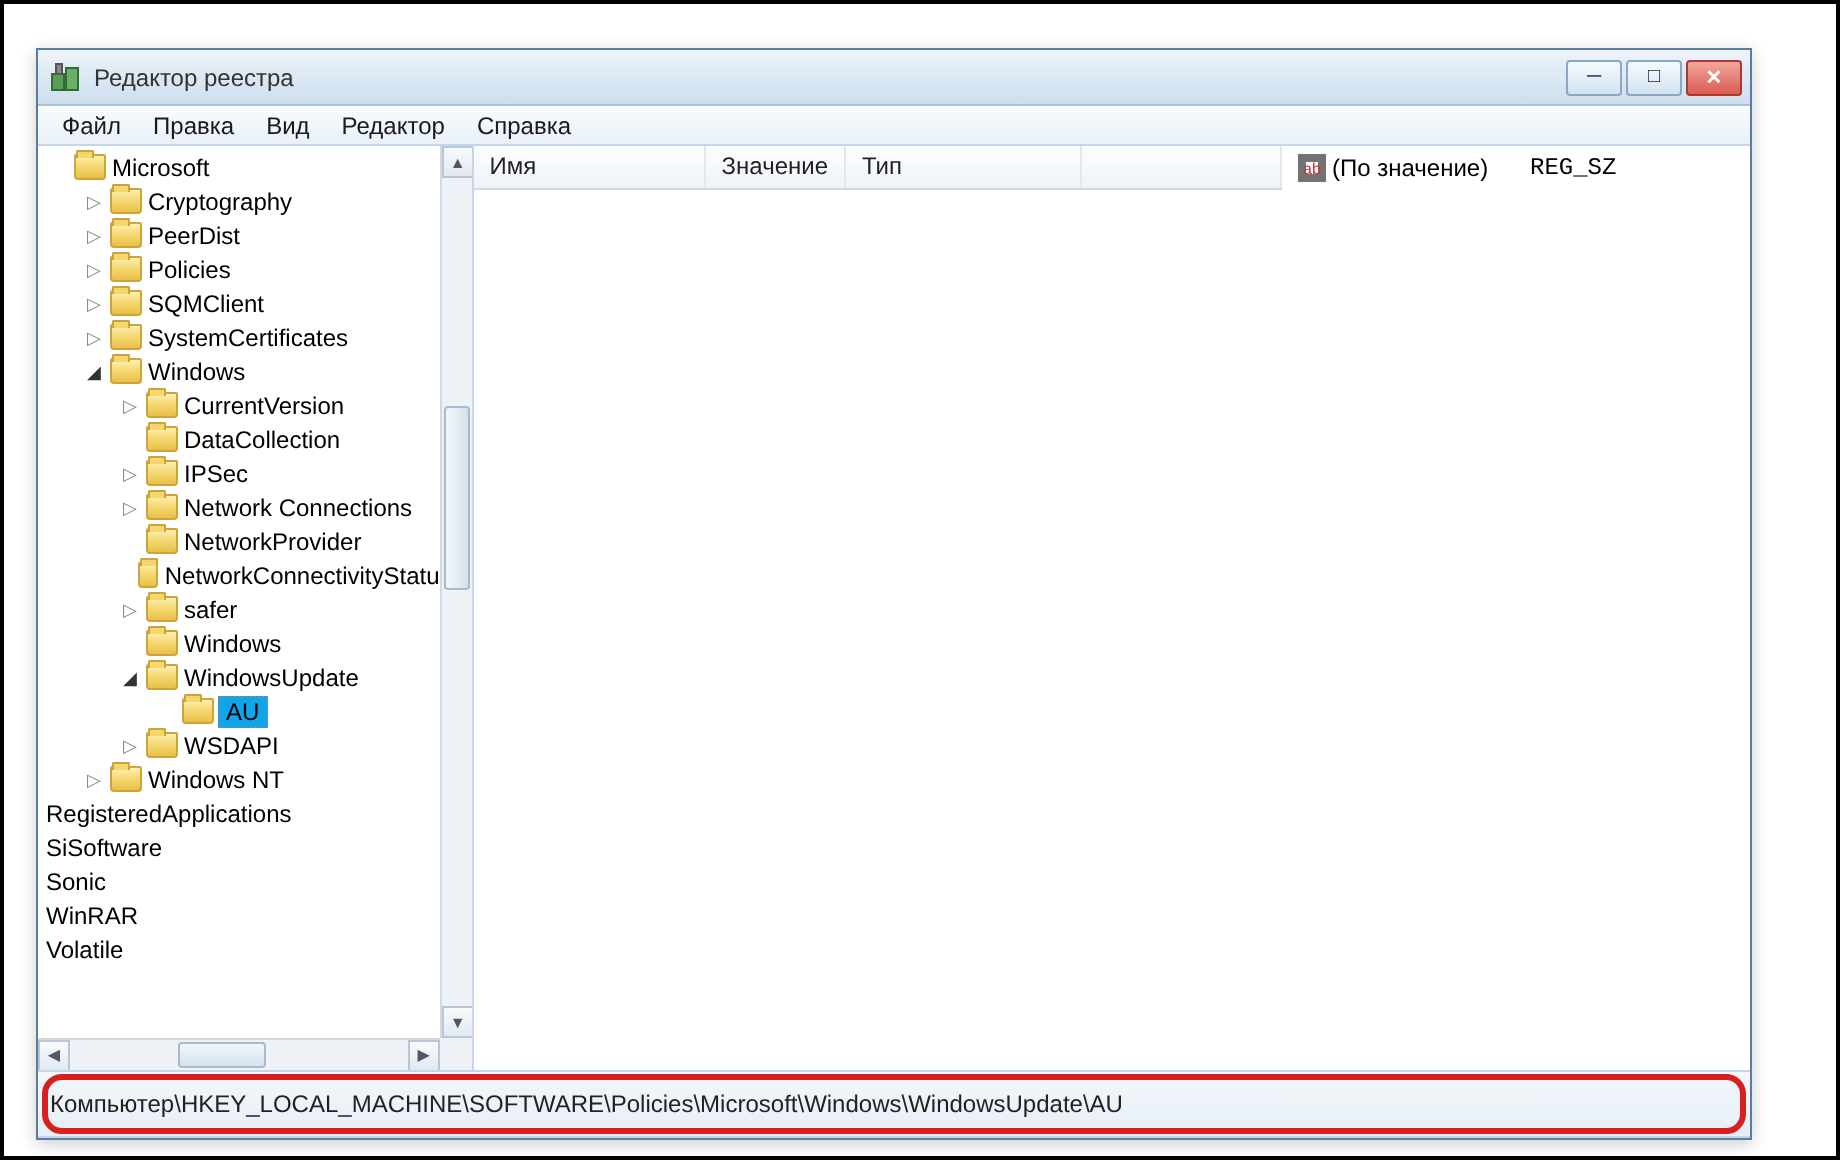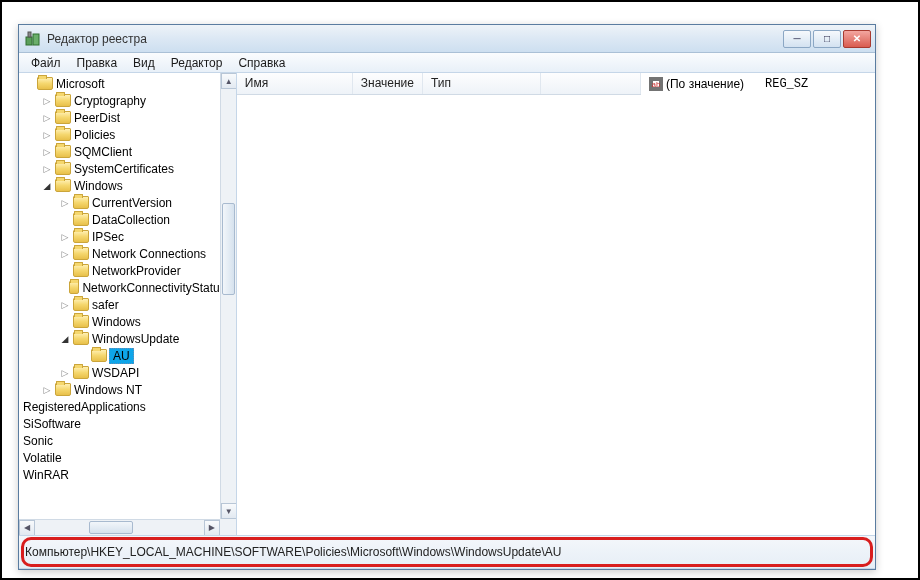--- a/index.html
+++ b/index.html
@@ -302,24 +302,24 @@
         <div class="tree-row" style="padding-left:2px">
             <span class="tree-label">RegisteredApplications</span>
           </div>
         <div class="tree-row" style="padding-left:2px">
             <span class="tree-label">SiSoftware</span>
           </div>
         <div class="tree-row" style="padding-left:2px">
             <span class="tree-label">Sonic</span>
           </div>
         <div class="tree-row" style="padding-left:2px">
+            <span class="tree-label">WinRAR</span>
+          </div>
+        <div class="tree-row" style="padding-left:2px">
             <span class="tree-label">Volatile</span>
-          </div>
-        <div class="tree-row" style="padding-left:2px">
-            <span class="tree-label">WinRAR</span>
           </div>
       </div>
       <div class="vscroll">
         <div class="arrow up">▲</div>
         <div class="thumb"></div>
         <div class="arrow down">▼</div>
       </div>
       <div class="hscroll">
         <div class="arrow">◀</div>
         <div class="track">

